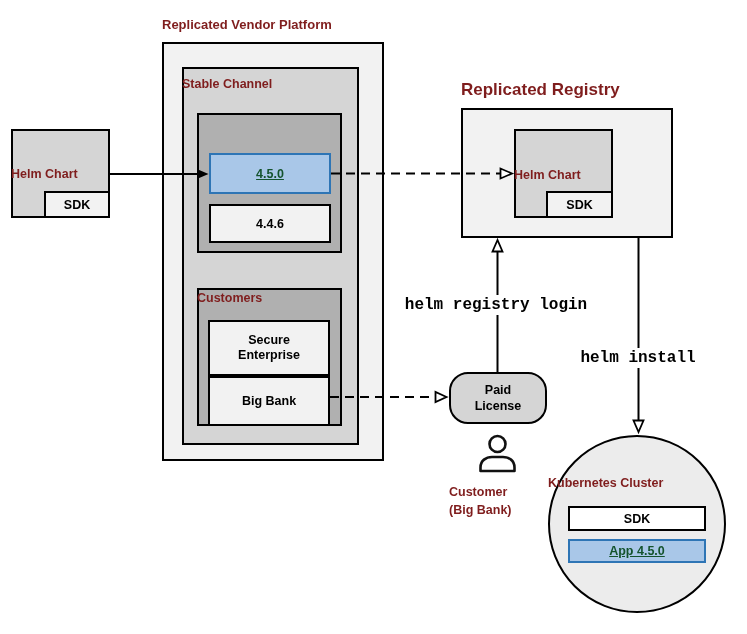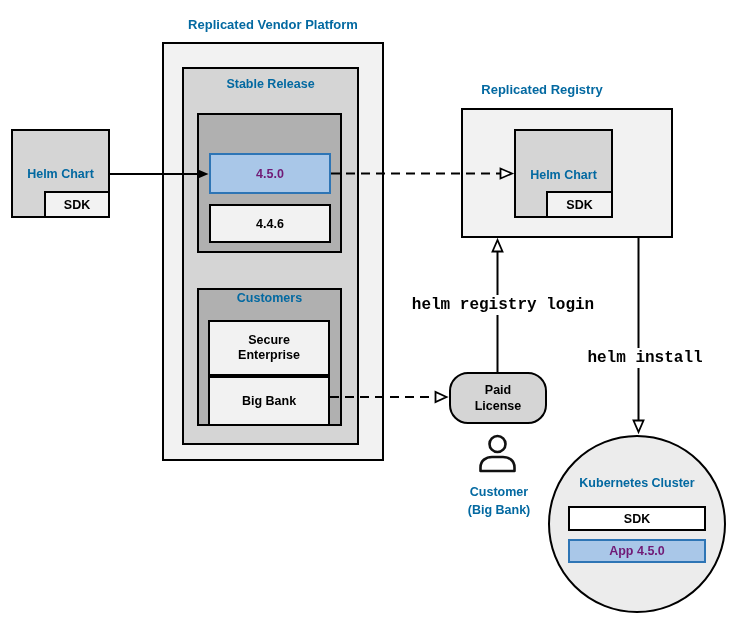--- a/index.html
+++ b/index.html
@@ -2,30 +2,30 @@
 <html><head>
 <meta charset="utf-8">
 <style>
   html,body{margin:0;padding:0;background:#fff;}
   .canvas{
     position:relative;width:747px;height:634px;background:#ffffff;
     font-family:"Liberation Sans", sans-serif;color:#000;overflow:hidden;
   }
   .box{position:absolute;box-sizing:border-box;border:2px solid #000;}
   .flexc{display:flex;align-items:center;justify-content:center;text-align:center;}
-  .lbl{position:absolute;font-weight:bold;font-size:12.5px;line-height:16px;text-align:center;color:#0369a1;}
+  .lbl{position:absolute;font-weight:bold;font-size:12.5px;line-height:16px;color:#7f1d1d;}
   .bold{font-weight:bold;font-size:12.5px;}
 
   
   .f-light{background:#f2f2f2;}
   .f-mid{background:#d5d5d5;}
   .f-dark{background:#b0b0b0;}
   .f-white{background:#ffffff;}
   .f-circle{background:#ececec;}
-  .f-blue{background:#a9c7e8;border-color:#2e75b5;color:#701a75;}
+  .f-blue{background:#a9c7e8;border-color:#2e75b5;color:#14532d;text-decoration:underline;}
 
   
   .platform   {left:162px;top:42px;width:222px;height:419px;}
   .stable     {left:182px;top:67px;width:177px;height:378px;}
   .stable-lbl {left:182px;top:76px;width:177px;}
   .rh         {left:197px;top:113px;width:145px;height:140px;}
   .rh-lbl     {left:197px;top:123px;width:145px;}
   .v450       {left:209px;top:153px;width:122px;height:41px;border-width:2.5px;}
   .v446       {left:209px;top:204px;width:122px;height:39px;background:#f2f2f2;text-align:right;}
   .customers  {left:197px;top:288px;width:145px;height:138px;}
@@ -33,21 +33,21 @@
   .secure     {left:208px;top:320px;width:122px;height:56px;background:#f2f2f2;line-height:15px;}
   .bigbank    {left:208px;top:376px;width:122px;height:50px;background:#f2f2f2;}
   .title-platform{left:162px;top:17px;width:222px;font-size:13px;}
 
   
   .helm-left    {left:11px;top:129px;width:99px;height:89px;}
   .helm-left-lbl{left:11px;top:166px;width:99px;}
   .sdk-left     {left:44px;top:191px;width:66px;height:27px;background:#f2f2f2;}
 
   
-  .title-registry{left:436px;top:82px;width:212px;font-size:13px;}
+  .title-registry{left:461px;top:82px;width:212px;font-size:17px;}
   .registry      {left:461px;top:108px;width:212px;height:130px;}
   .helm-reg      {left:514px;top:129px;width:99px;height:89px;}
   .helm-reg-lbl  {left:514px;top:167px;width:99px;}
   .sdk-reg       {left:546px;top:191px;width:67px;height:27px;background:#f2f2f2;}
 
   
   .paid{left:449px;top:372px;width:98px;height:52px;line-height:16px;border-radius:19px;}
   .person{position:absolute;left:478px;top:431px;width:40px;height:44px;}
   .customer-lbl{left:449px;top:483px;width:100px;line-height:18px;}
 
@@ -55,37 +55,37 @@
   .k8s-circle{left:548px;top:435px;width:178px;height:178px;border-radius:50%;}
   .k8s-lbl   {left:548px;top:475px;width:178px;}
   .sdk-k8s   {left:568px;top:506px;width:138px;height:25px;}
   .app-k8s   {left:568px;top:539px;width:138px;height:24px;border-width:2px;}
 
   
   .arrows{position:absolute;left:0;top:0;z-index:5;pointer-events:none;}
   .cmd{
     position:absolute;z-index:6;transform:translateX(-50%);
     font-family:"Liberation Mono","DejaVu Sans Mono",monospace;
-    font-weight:bold;font-size:16px;background:#ffffff;padding:1px 4px;white-space:nowrap;margin-left:7px;
+    font-weight:bold;font-size:16px;background:#ffffff;padding:1px 4px;white-space:nowrap;
   }
   .cmd-login  {left:496px;top:295px;}
   .cmd-install{left:638px;top:348px;}
 
   .linespan{display:block;}
 </style>
 </head>
 <body>
 
 <div class="canvas">
 
   <div class="lbl title-platform">Replicated Vendor Platform</div>
   <div class="box f-light platform"></div>
 
   <div class="box f-mid stable"></div>
-  <div class="lbl stable-lbl">Stable Release</div>
+  <div class="lbl stable-lbl">Stable Channel</div>
 
   <div class="box f-dark rh"></div>
 
   <div class="box f-blue flexc bold v450">
     <span>4.5.0</span>
   </div>
   <div class="box flexc bold v446">
     <span>4.4.6</span>
   </div>
 

